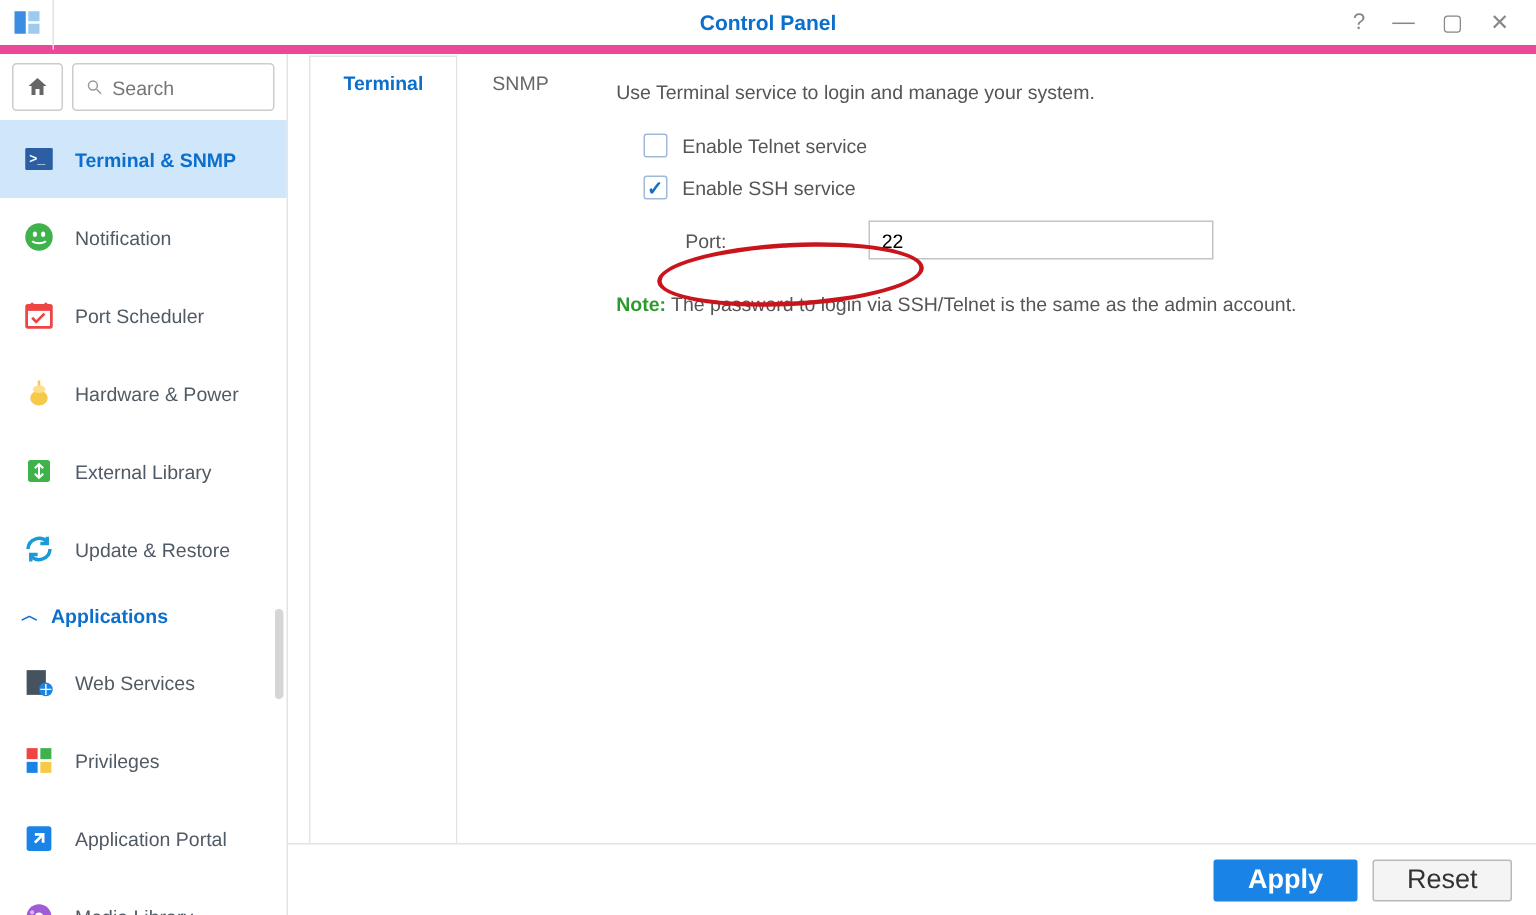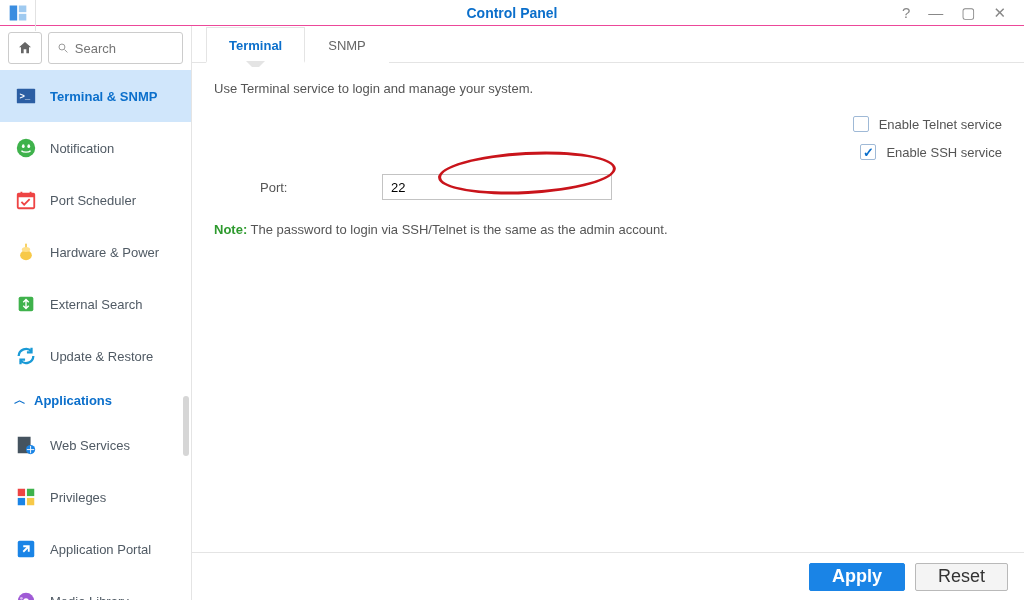--- a/index.html
+++ b/index.html
@@ -1,19 +1,19 @@
 <!DOCTYPE html>
 <html><head>
 <meta charset="utf-8">
 <style>
   * { box-sizing: border-box; margin: 0; padding: 0; font-family: Arial, Helvetica, sans-serif; }
   body { width: 1024px; height: 610px; overflow: hidden; background: #fff; font-size: 13px; color: #444; }
 
   
-  .titlebar { height: 26px; border-bottom: 1px solid #ec4899; display: flex; align-items: center; position: relative; }
+  .titlebar { height: 36px; border-bottom: 6px solid #ec4899; display: flex; align-items: center; position: relative; }
   .app-icon { width: 36px; height: 36px; border-right: 1px solid #e2e2e2; display:flex; align-items:center; justify-content:center; }
   .app-icon svg { width:20px; height:20px; }
   .title { position:absolute; left:0; right:0; text-align:center; color:#0b6fcb; font-weight:bold; font-size:14px; pointer-events:none; }
   .win-controls { margin-left:auto; display:flex; gap:18px; padding-right:18px; color:#888; }
   .win-controls span { cursor:pointer; font-size:15px; }
 
   
   .body { display:flex; height:574px; }
 
   
@@ -24,28 +24,28 @@
   .search-wrap input { border:none; outline:none; width:100%; font-size:13px; color:#333; }
   .nav { overflow:auto; flex:1; }
   .nav-item { display:flex; align-items:center; gap:12px; padding:14px 14px; cursor:pointer; color:#505a64; }
   .nav-item.active { background:#d0e6fb; color:#0b6fcb; font-weight:bold; }
   .nav-item .icon-slot { width:24px; height:24px; display:flex; align-items:center; justify-content:center; }
   .nav-section { display:flex; align-items:center; gap:8px; padding:10px 14px; color:#0b6fcb; font-weight:bold; font-size:13px; cursor:pointer; }
   .nav-section .chev { font-size:12px; }
   .scroll-indicator { position:absolute; right:2px; top:370px; width:6px; height:60px; background:#d6d6d6; border-radius:3px; }
 
   
-  .main { flex:1; display:flex; flex-direction:column; position:relative; }
+  .main { flex:1; display:flex; flex-direction:row; position:relative; }
   .tabs { display:flex; border-bottom:1px solid #e4e4e4; padding-left:14px; }
   .tab { padding:10px 22px 8px; font-size:13px; cursor:pointer; color:#666; border:1px solid transparent; border-bottom:none; position:relative; top:1px; background:#fff; }
   .tab.active { color:#0b6fcb; font-weight:bold; border-color:#e4e4e4; border-bottom:2px solid #fff; }
   .tab.active::after { content:""; position:absolute; left:40%; right:40%; bottom:-6px; height:0; border-left:6px solid transparent; border-right:6px solid transparent; border-top:6px solid #e4e4e4; }
   .content { padding:18px 22px; color:#555; }
   .content .desc { margin-bottom:14px; }
-  .chk-row { display:flex; align-items:center; gap:10px; margin-left:18px; padding:6px 0; position:relative;justify-content:flex-end; }
+  .chk-row { display:flex; align-items:center; gap:10px; margin-left:18px; padding:6px 0; position:relative; }
   .chk { width:16px; height:16px; border:1px solid #9fb9d6; border-radius:2px; background:#fff; display:flex; align-items:center; justify-content:center; cursor:pointer; }
   .chk.checked::after { content:"✓"; color:#0b6fcb; font-size:13px; font-weight:bold; }
   .port-row { display:flex; align-items:center; gap:12px; margin-left:46px; padding:8px 0 14px; }
   .port-row label { width:110px; }
   .port-row input { width:230px; height:26px; border:1px solid #c3c3c3; padding:0 8px; font-size:13px; }
   .note { margin-top:8px; }
   .note .note-label { color:#2e9a2e; font-weight:bold; }
 
   
   .anno-oval { position:absolute; border:3px solid #c9141b; border-radius:50%; pointer-events:none; }
@@ -137,21 +137,21 @@
           </span>
         <span>Hardware &amp; Power</span>
       </div>
       <div class="nav-item">
         <span class="icon-slot">
             <svg width="22" height="22" viewBox="0 0 24 24">
               <rect x="4" y="4" width="16" height="16" rx="2" fill="#3fb24c"></rect>
               <path d="M12 7v10M9 10l3-3 3 3M9 14l3 3 3-3" stroke="#fff" stroke-width="1.5" fill="none"></path>
             </svg>
           </span>
-        <span>External Search</span>
+        <span>External Library</span>
       </div>
       <div class="nav-item">
         <span class="icon-slot">
             <svg width="22" height="22" viewBox="0 0 24 24">
               <path d="M4 12a8 8 0 0 1 14-5" fill="none" stroke="#1a9ad6" stroke-width="2.5"></path>
               <path d="M20 12a8 8 0 0 1-14 5" fill="none" stroke="#1a9ad6" stroke-width="2.5"></path>
               <path d="M18 3v5h-5M6 21v-5h5" fill="none" stroke="#1a9ad6" stroke-width="2.5"></path>
             </svg>
           </span>
         <span>Update &amp; Restore</span>

